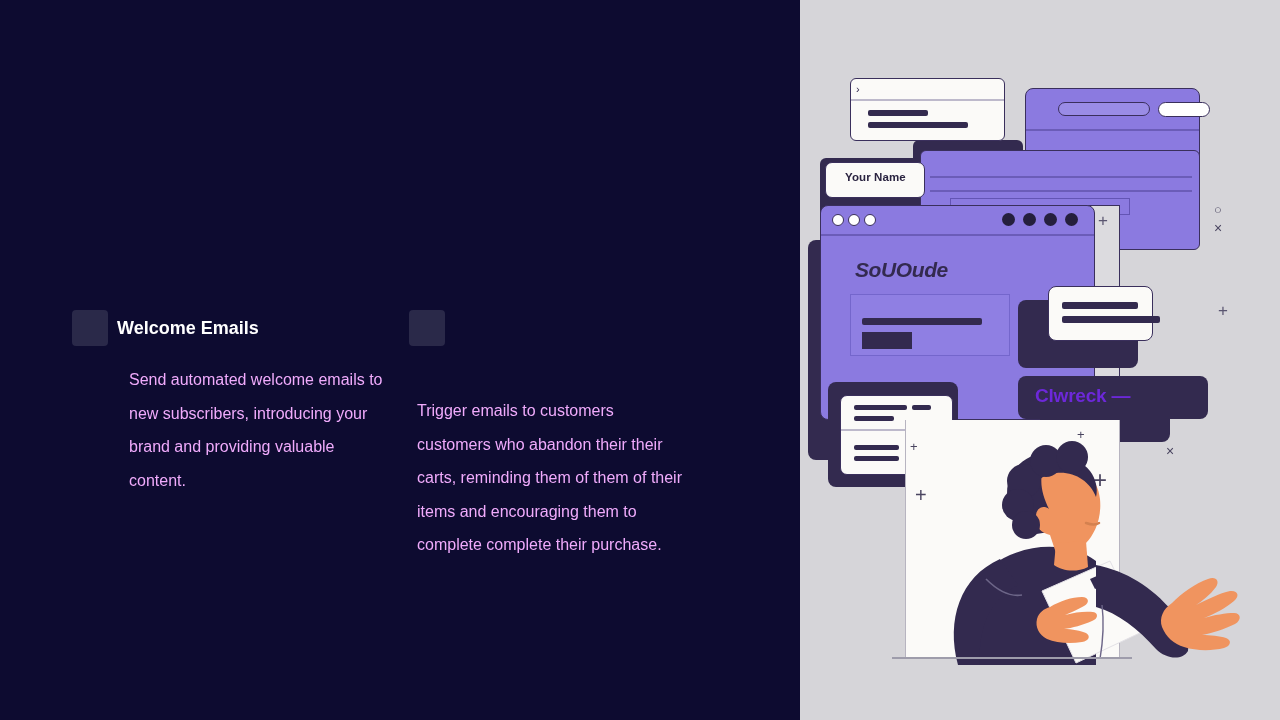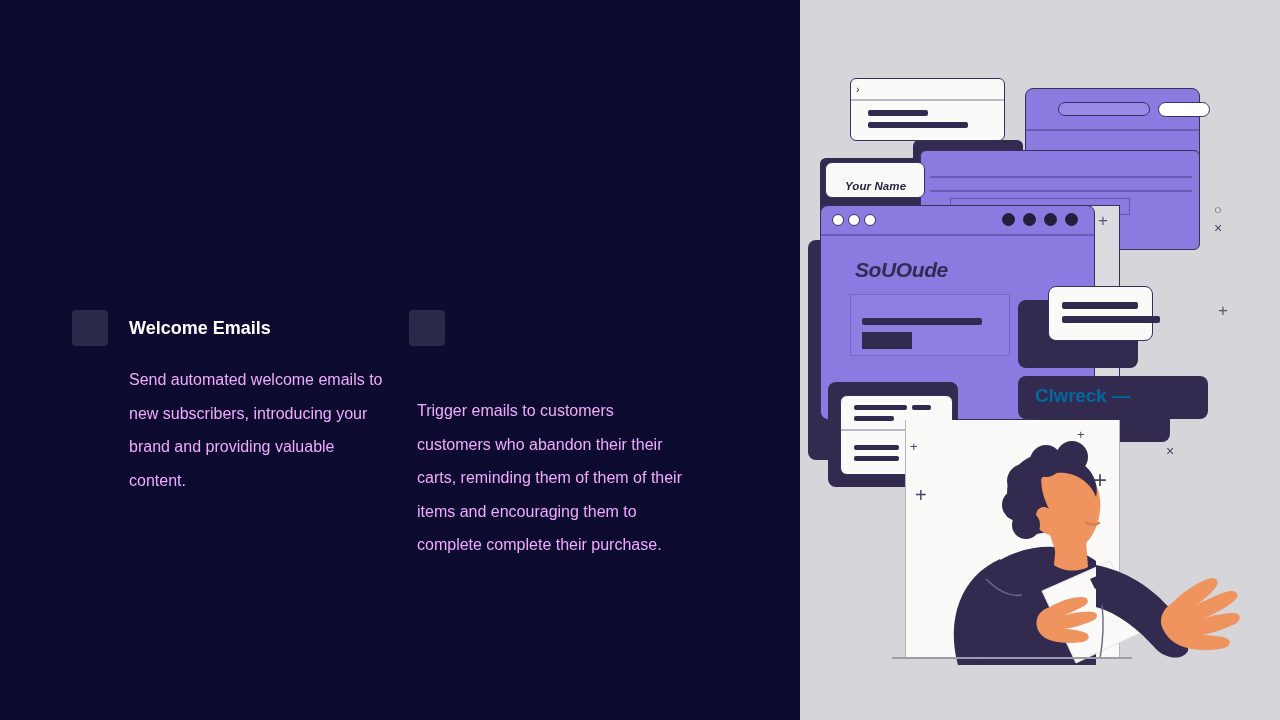--- a/index.html
+++ b/index.html
@@ -43,21 +43,21 @@
     left: 72px;
     top: 310px;
     width: 680px;
     display: flex;
     gap: 0px;
   }
   .col { width: 337px; }
   .col-head {
     display: flex;
     align-items: flex-start;
-    gap: 21px;
+    gap: 9px;
   }
   .bullet-square {
     flex: none;
     width: 36px;
     height: 36px;
     border-radius: 4px;
     background: #2a2949;
   }
   .col-title {
     font-size: 18px;
@@ -119,21 +119,21 @@
     position: absolute;
     font-size: 11.5px;
     font-weight: bold;
     color: #2a2340;
     letter-spacing: 0.1px;
   }
   .label-clwreck {
     position: absolute;
     font-size: 19px;
     font-weight: bold;
-    color: #0369a1;
+    color: #6d28d9;
     letter-spacing: -0.2px;
   }
   .chev {
     position: absolute;
     font-size: 11px;
     color: #332a4f;
     font-family: "Liberation Sans", sans-serif;
   }
   .plus-glyph {
     position: absolute;
@@ -198,21 +198,21 @@
 
       <div class="sq w-dark" style="left:20px; top:158px; width:100px; height:62px; border-radius:6px;"></div>
 
       <div class="sq w-white" style="left:50px; top:78px; width:155px; height:63px; border-radius:6px;"></div>
       <div class="line-thin" style="left:51px; top:99px; width:153px; background:#bdb9cb;"></div>
       <div class="chev" style="left:56px; top:83px;">›</div>
       <div class="line-dark" style="left:68px; top:110px; width:60px; height:6px;"></div>
       <div class="line-dark" style="left:68px; top:122px; width:100px; height:6px;"></div>
 
       <div class="sq w-white" style="left:25px; top:162px; width:100px; height:36px; border-radius:7px;"></div>
-      <div class="label-name" style="left:45px; top:180px;font-style:italic;">Your Name</div>
+      <div class="label-name" style="left:45px; top:171px;">Your Name</div>
 
       <div class="sq w-dark" style="left:8px; top:240px; width:310px; height:220px; border-radius:8px;"></div>
 
       <div class="sq w-gray" style="left:288px; top:205px; width:32px; height:215px;"></div>
       <div class="plus-glyph" style="left:298px; top:212px; font-size:17px;">+</div>
 
       <div class="sq w-purple" style="left:20px; top:205px; width:275px; height:215px; border-radius:8px;"></div>
       <div class="line-thin" style="left:21px; top:234px; width:273px;"></div>
 
       <div class="dot dot-white" style="left:32px; top:214px; width:10px; height:10px;"></div>

